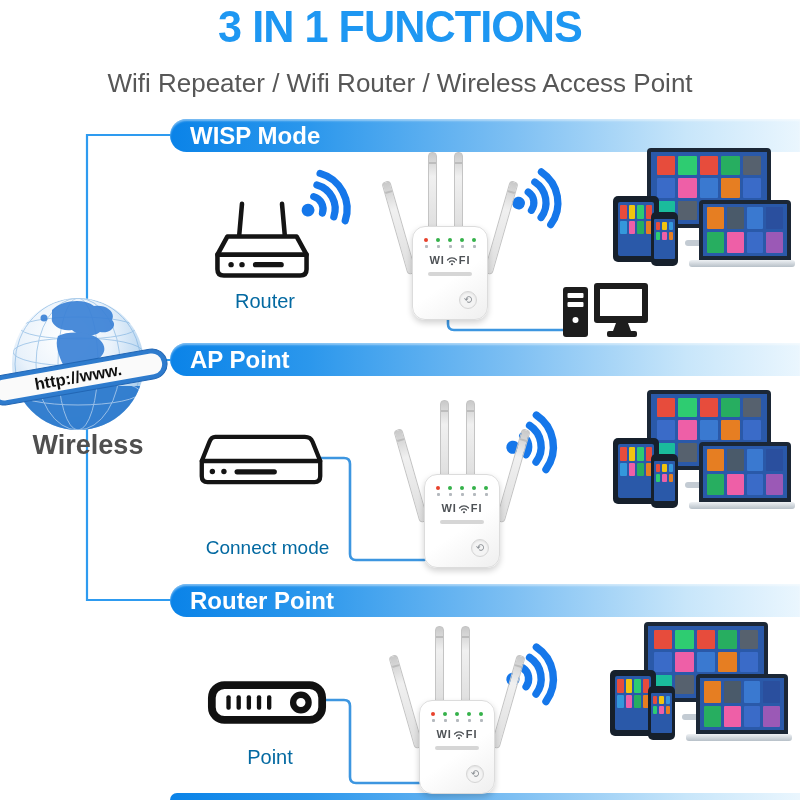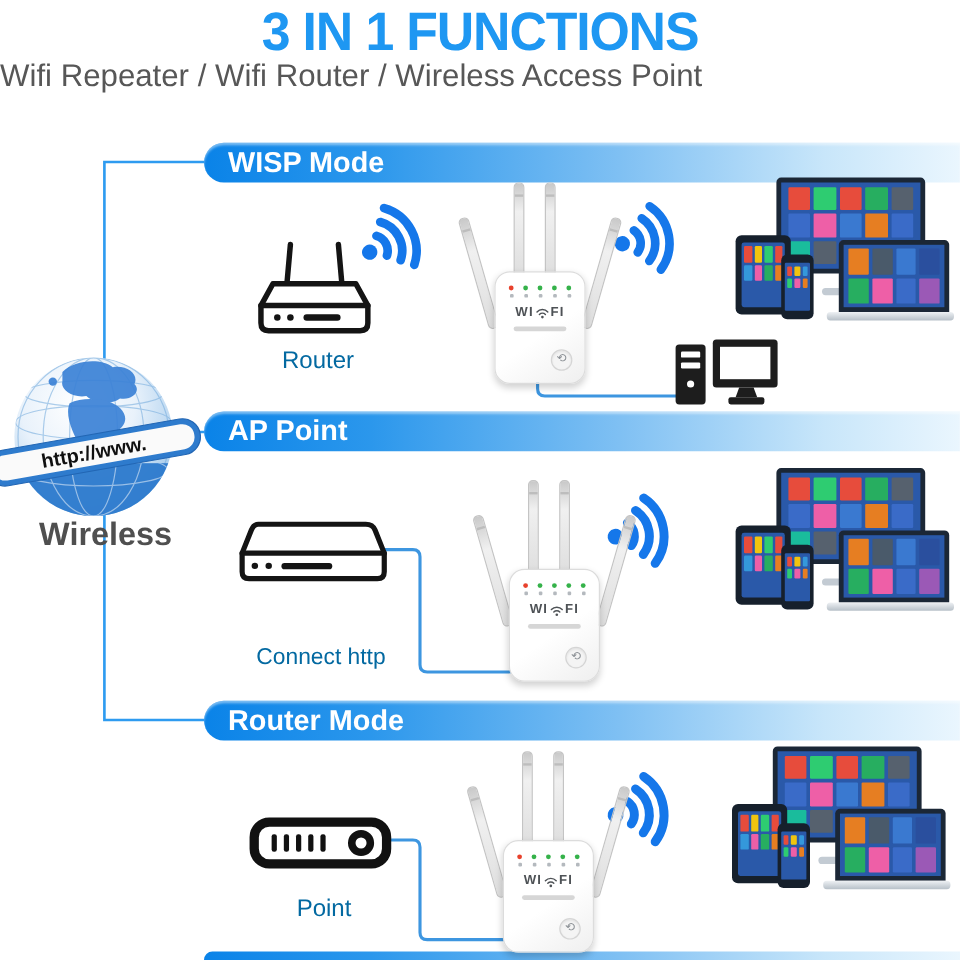--- a/index.html
+++ b/index.html
@@ -2,21 +2,21 @@
 <html><head>
 <meta charset="utf-8">
 <style>
   html,body{margin:0;padding:0;}
   body{width:800px;height:800px;position:relative;background:#fff;overflow:hidden;
        font-family:"Liberation Sans","DejaVu Sans",sans-serif;}
   .abs{position:absolute;}
   
   .title{left:0;top:1px;width:800px;text-align:center;font-size:45px;font-weight:bold;
          letter-spacing:-1px;color:#1E97F2;transform:scaleX(.96);}
-  .subtitle{left:0;top:48px;width:800px;text-align:left;font-size:26px;color:#575757;}
+  .subtitle{left:0;top:68px;width:800px;text-align:center;font-size:26px;color:#575757;}
   
   svg.lines{left:0;top:0;z-index:1;}
   
   .banner{left:170px;width:630px;height:33px;z-index:2;border-radius:17px 0 0 17px;
           background:linear-gradient(90deg,#0a83e8 0%,#2b97ec 22%,#7fc0f3 55%,#c8e6fa 82%,#eaf6fe 100%);
           box-shadow:inset 0 2px 2px rgba(255,255,255,.45);
           color:#fff;font-size:24px;font-weight:bold;line-height:33px;padding-left:20px;box-sizing:border-box;}
   .b-wisp{top:119px;} .b-ap{top:343px;} .b-router{top:584px;}
   .bottom-strip{left:170px;top:793px;width:630px;height:7px;border-radius:12px 0 0 0;z-index:2;
           background:linear-gradient(90deg,#0a83e8 0%,#2b97ec 22%,#7fc0f3 55%,#c8e6fa 82%,#eaf6fe 100%);}
@@ -98,21 +98,21 @@
   </g>
   <g fill="none" stroke="#3d96e0" stroke-width="2.6">
     <path d="M 448 314 L 448 324 Q 448 330 454 330 L 566 330"></path>
     <path d="M 320 458 L 344 458 Q 350 458 350 464 L 350 554 Q 350 560 356 560 L 424 560 Q 430 560 430 554 L 430 544"></path>
     <path d="M 322 700 L 344 700 Q 350 700 350 706 L 350 777 Q 350 783 356 783 L 420 783 Q 426 783 426 777 L 426 762"></path>
   </g>
 </svg>
 
 <div class="abs banner b-wisp">WISP Mode</div>
 <div class="abs banner b-ap">AP Point</div>
-<div class="abs banner b-router">Router Mode</div>
+<div class="abs banner b-router">Router Point</div>
 <div class="abs bottom-strip"></div>
 
 <svg class="abs globe" width="176" height="150" viewBox="0 0 176 150">
   <defs>
     <radialGradient id="g1" cx="40%" cy="30%" r="80%">
       <stop offset="0" stop-color="#ffffff"></stop>
         <stop offset=".45" stop-color="#e9f2fb"></stop>
       <stop offset=".75" stop-color="#bcd8f1"></stop>
         <stop offset="1" stop-color="#8fbce4"></stop>
     </radialGradient>
@@ -297,21 +297,21 @@
 
 <svg class="abs icon-blk" style="left:196px;top:432px" width="130" height="56" viewBox="0 0 135 58">
   <g fill="none" stroke="#141414" stroke-width="4.5" stroke-linecap="round" stroke-linejoin="round">
     <path d="M 20 5 L 113 5 Q 119 5 121 10 L 129 30 L 129 46 Q 129 52 123 52 L 12 52 Q 6 52 6 46 L 6 30 L 14 10 Q 16 5 20 5 Z" fill="#fff"></path>
     <path d="M 6 30 L 129 30"></path>
   </g>
   <circle cx="17" cy="41" r="2.8" fill="#141414"></circle>
     <circle cx="29" cy="41" r="2.8" fill="#141414"></circle>
   <rect x="40" y="38.5" width="44" height="5.5" rx="2.7" fill="#141414"></rect>
 </svg>
-<div class="abs dev-label lbl-connect">Connect http</div>
+<div class="abs dev-label lbl-connect">Connect mode</div>
 
 <div class="abs repeater rp-ap">
   <div class="ant v v1"></div>
   <div class="ant v v2"></div>
   <div class="ant s sl"></div>
   <div class="ant s sr"></div>
   <div class="rep-body">
     <div class="leds">
         <i class="led" style="background: rgb(232, 65, 44);"></i>
         <i class="led" style="background: rgb(53, 178, 74);"></i>

